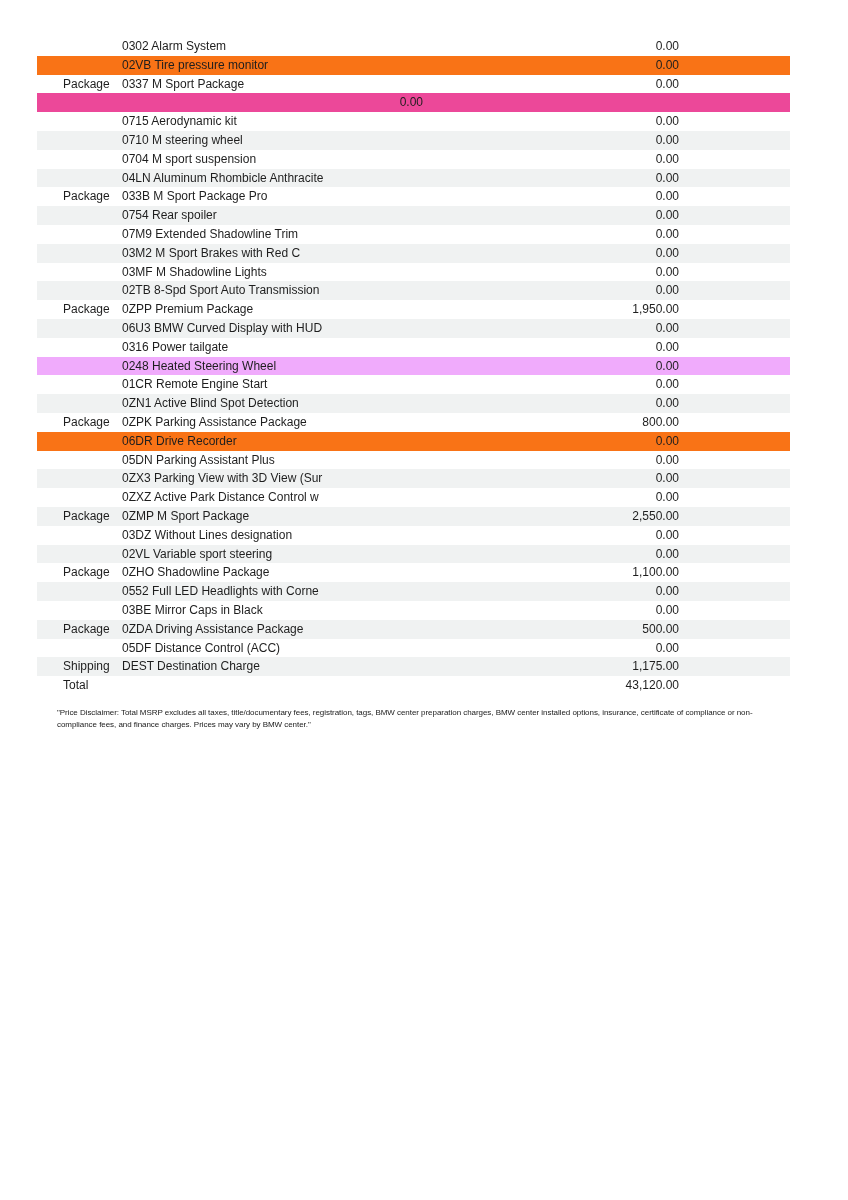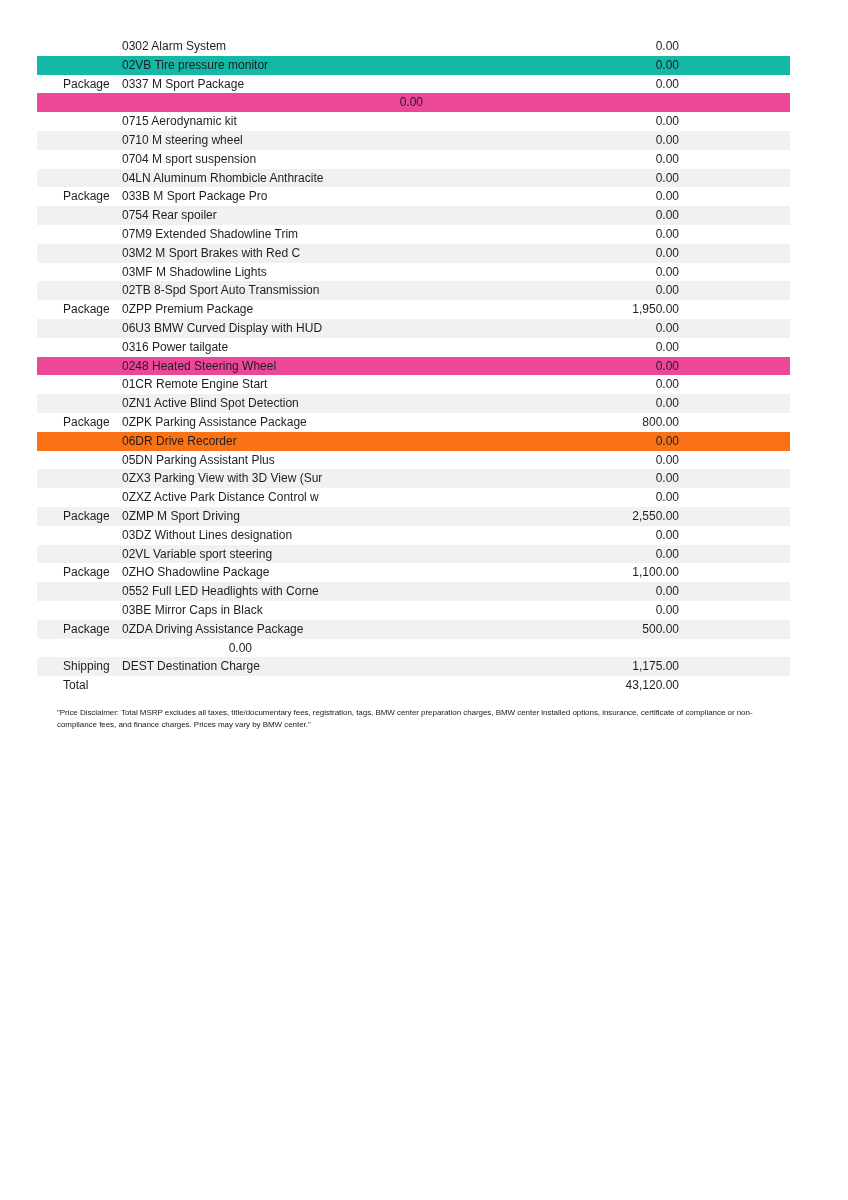--- a/index.html
+++ b/index.html
@@ -64,21 +64,21 @@
 
 <div class="page">
 
   <div class="options-table" id="options-table">
     <div class="row">
       <span class="col-type"></span>
       <span class="col-desc">0302 Alarm System</span>
       <span class="col-price">0.00</span>
     </div>
 
-    <div class="row striped" style="background: #14b8a6;">
+    <div class="row striped" style="background: #f97316;">
       <span class="col-type"></span>
       <span class="col-desc">02VB Tire pressure monitor</span>
       <span class="col-price">0.00</span>
     </div>
 
     <div class="row">
       <span class="col-type">Package</span>
       <span class="col-desc">0337 M Sport Package</span>
       <span class="col-price">0.00</span>
     </div>
@@ -160,21 +160,21 @@
       <span class="col-desc">06U3 BMW Curved Display with HUD</span>
       <span class="col-price">0.00</span>
     </div>
 
     <div class="row">
       <span class="col-type"></span>
       <span class="col-desc">0316 Power tailgate</span>
       <span class="col-price">0.00</span>
     </div>
 
-    <div class="row striped" style="background: #ec4899;">
+    <div class="row striped" style="background: #f0abfc;">
       <span class="col-type"></span>
       <span class="col-desc">0248 Heated Steering Wheel</span>
       <span class="col-price">0.00</span>
     </div>
 
     <div class="row">
       <span class="col-type"></span>
       <span class="col-desc">01CR Remote Engine Start</span>
       <span class="col-price">0.00</span>
     </div>
@@ -210,21 +210,21 @@
     </div>
 
     <div class="row">
       <span class="col-type"></span>
       <span class="col-desc">0ZXZ Active Park Distance Control w</span>
       <span class="col-price">0.00</span>
     </div>
 
     <div class="row striped" style="background: rgb(240, 242, 242);">
       <span class="col-type">Package</span>
-      <span class="col-desc">0ZMP M Sport Driving</span>
+      <span class="col-desc">0ZMP M Sport Package</span>
       <span class="col-price">2,550.00</span>
     </div>
 
     <div class="row">
       <span class="col-type"></span>
       <span class="col-desc">03DZ Without Lines designation</span>
       <span class="col-price">0.00</span>
     </div>
 
     <div class="row striped" style="background: rgb(240, 242, 242);">
@@ -252,20 +252,21 @@
     </div>
 
     <div class="row striped" style="background: rgb(240, 242, 242);">
       <span class="col-type">Package</span>
       <span class="col-desc">0ZDA Driving Assistance Package</span>
       <span class="col-price">500.00</span>
     </div>
 
     <div class="row">
       <span class="col-type"></span>
+      <span class="col-desc">05DF Distance Control (ACC)</span>
       <span class="col-price">0.00</span>
     </div>
 
     <div class="row striped" style="background: rgb(240, 242, 242);">
       <span class="col-type">Shipping</span>
       <span class="col-desc">DEST Destination Charge</span>
       <span class="col-price">1,175.00</span>
     </div>
 
     <div class="row">

